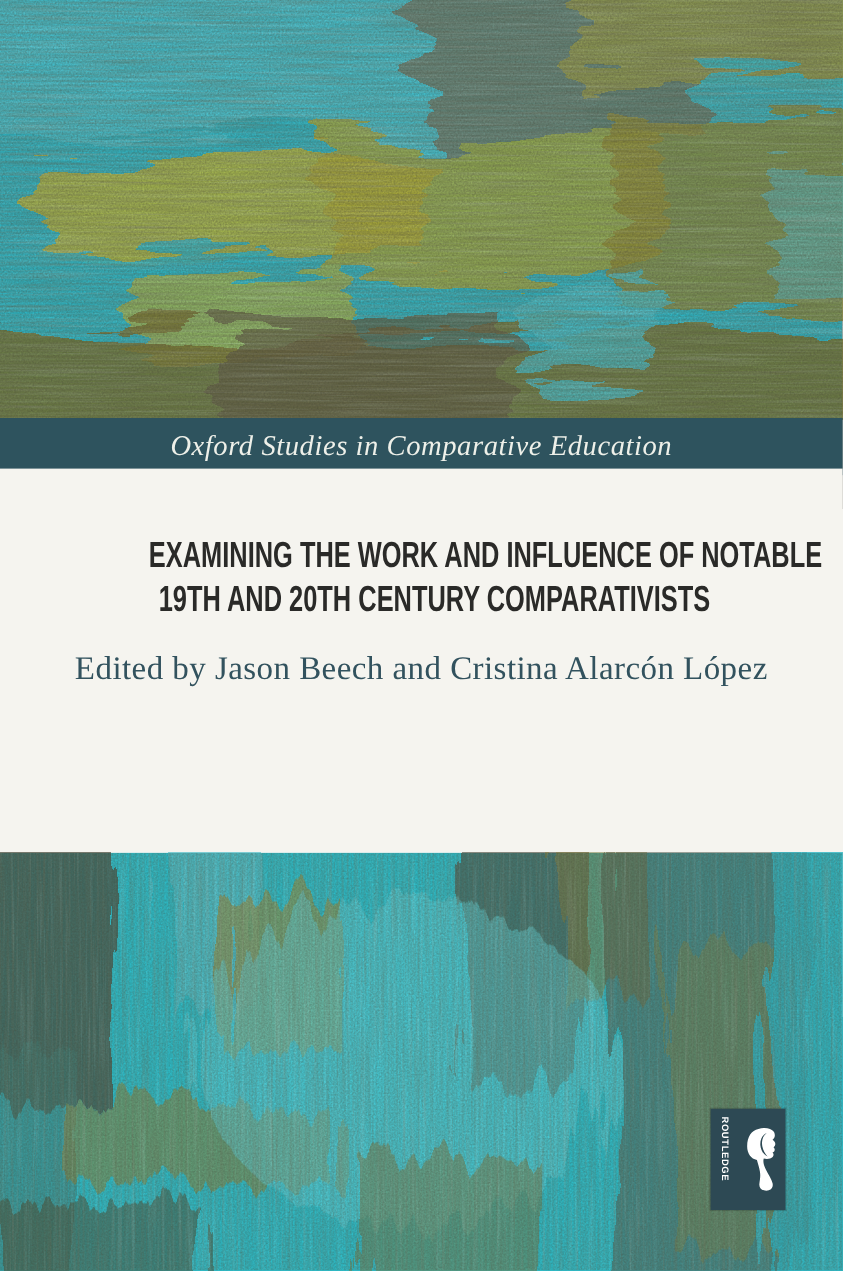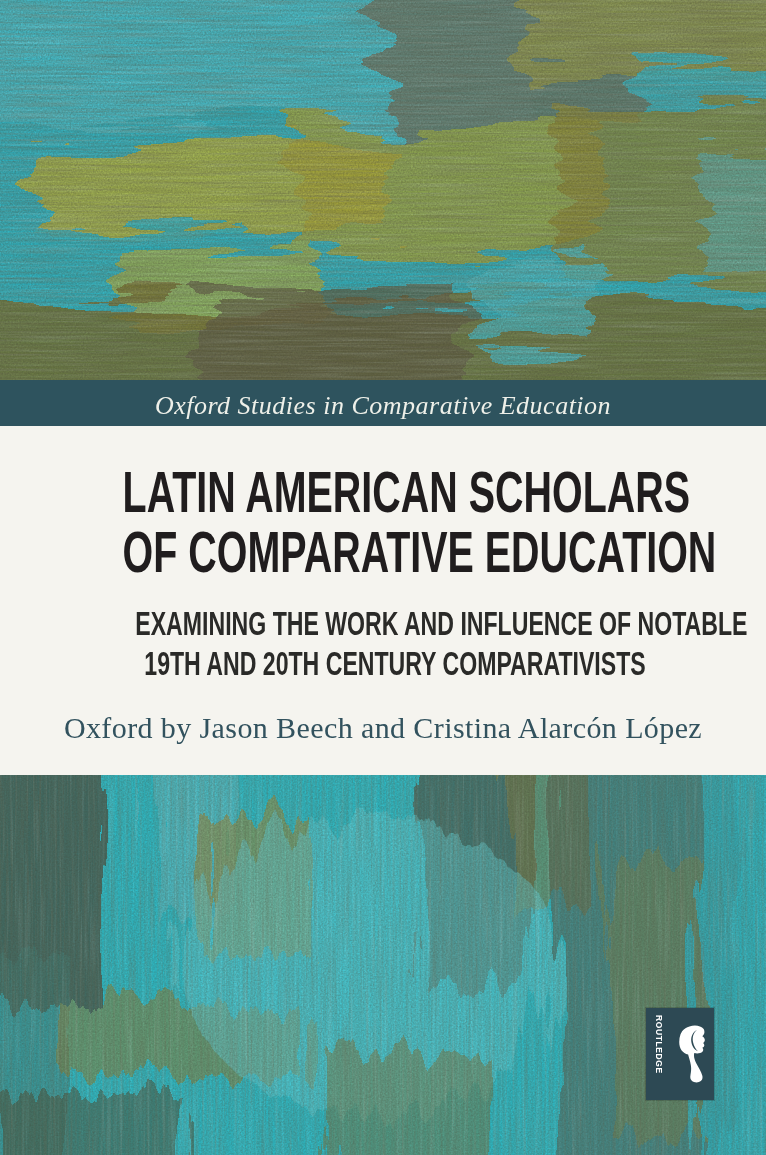--- a/index.html
+++ b/index.html
@@ -93,29 +93,25 @@
       <rect width="766" height="381" filter="url(#scratchHL)" opacity="0.35"></rect>
       <rect width="766" height="381" filter="url(#grain)" opacity="0.45"></rect>
     </svg>
   </div>
 
   <div class="series-band">
     <span>Oxford Studies in Comparative Education</span>
   </div>
 
   <div class="title-panel">
-    <h1 class="book-title">
-      <span class="cond">LATIN AMERICAN SCHOLARS</span>
-      <span class="cond">OF COMPARATIVE EDUCATION</span>
-    </h1>
     <h2 class="book-subtitle">
       <span class="cond">EXAMINING THE WORK AND INFLUENCE OF NOTABLE</span>
       <span class="cond">19TH AND 20TH CENTURY COMPARATIVISTS</span>
     </h2>
-    <div class="edited-line">Oxford by Jason Beech and Cristina Alarcón López</div>
+    <div class="edited-line">Edited by Jason Beech and Cristina Alarcón López</div>
   </div>
 
   <div class="art art-bottom">
     <svg width="766" height="380" viewBox="0 0 766 380" preserveAspectRatio="none">
       <defs>
         <filter id="smearV" x="-25%" y="-25%" width="150%" height="150%">
           <feTurbulence type="fractalNoise" baseFrequency="0.05 0.006" numOctaves="4" seed="7" result="nv"></feTurbulence>
           <feDisplacementMap in="SourceGraphic" in2="nv" scale="60"></feDisplacementMap>
         </filter>
         <filter id="scratchV" x="0%" y="0%" width="100%" height="100%">

